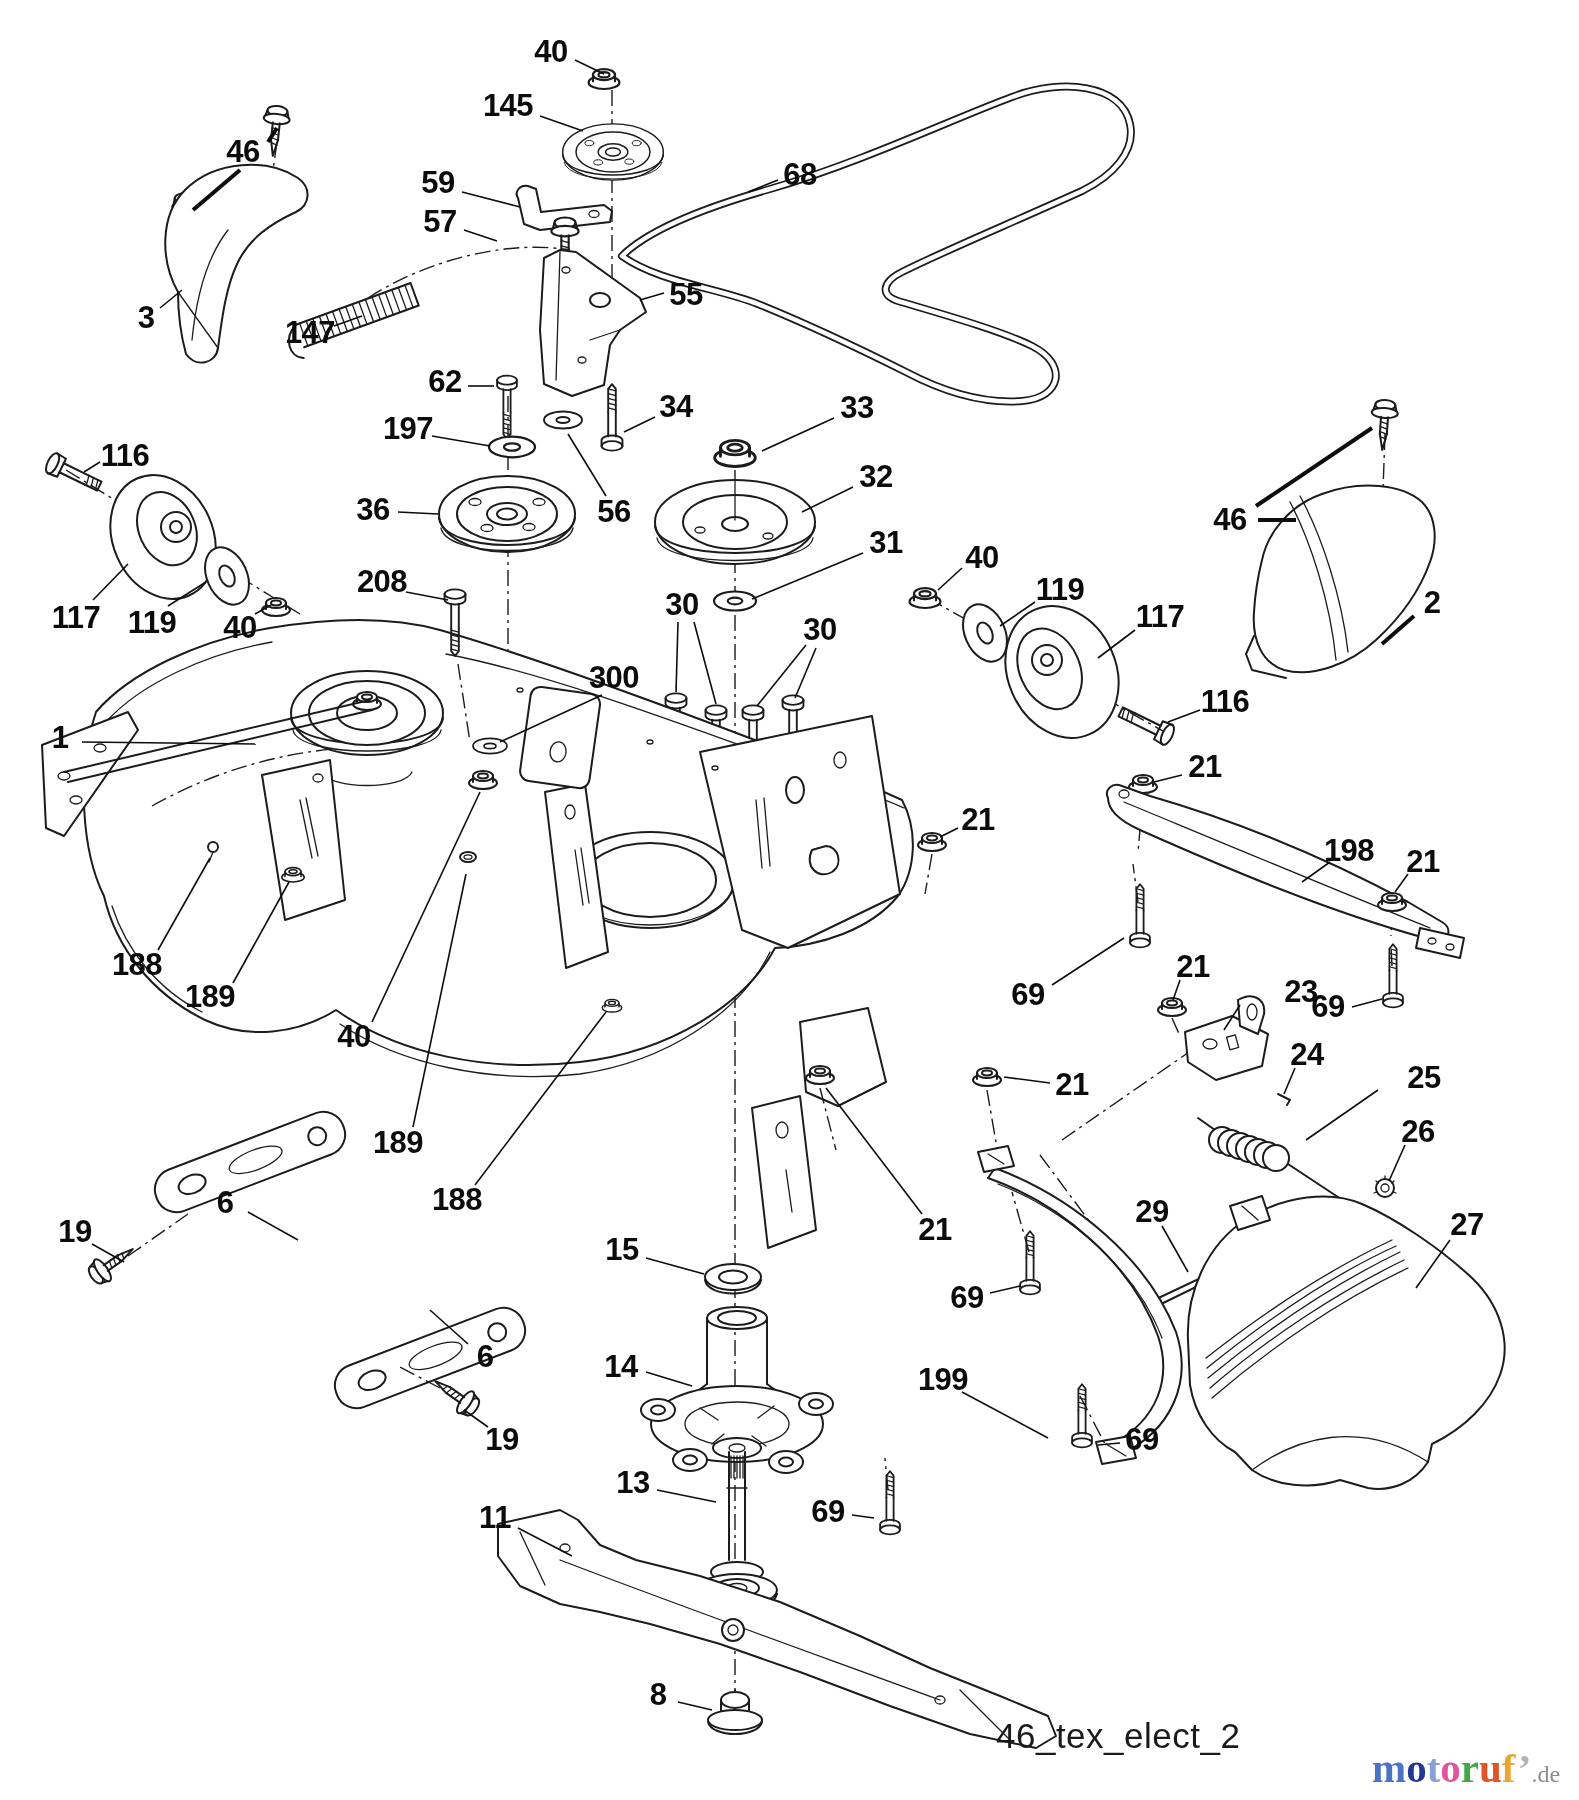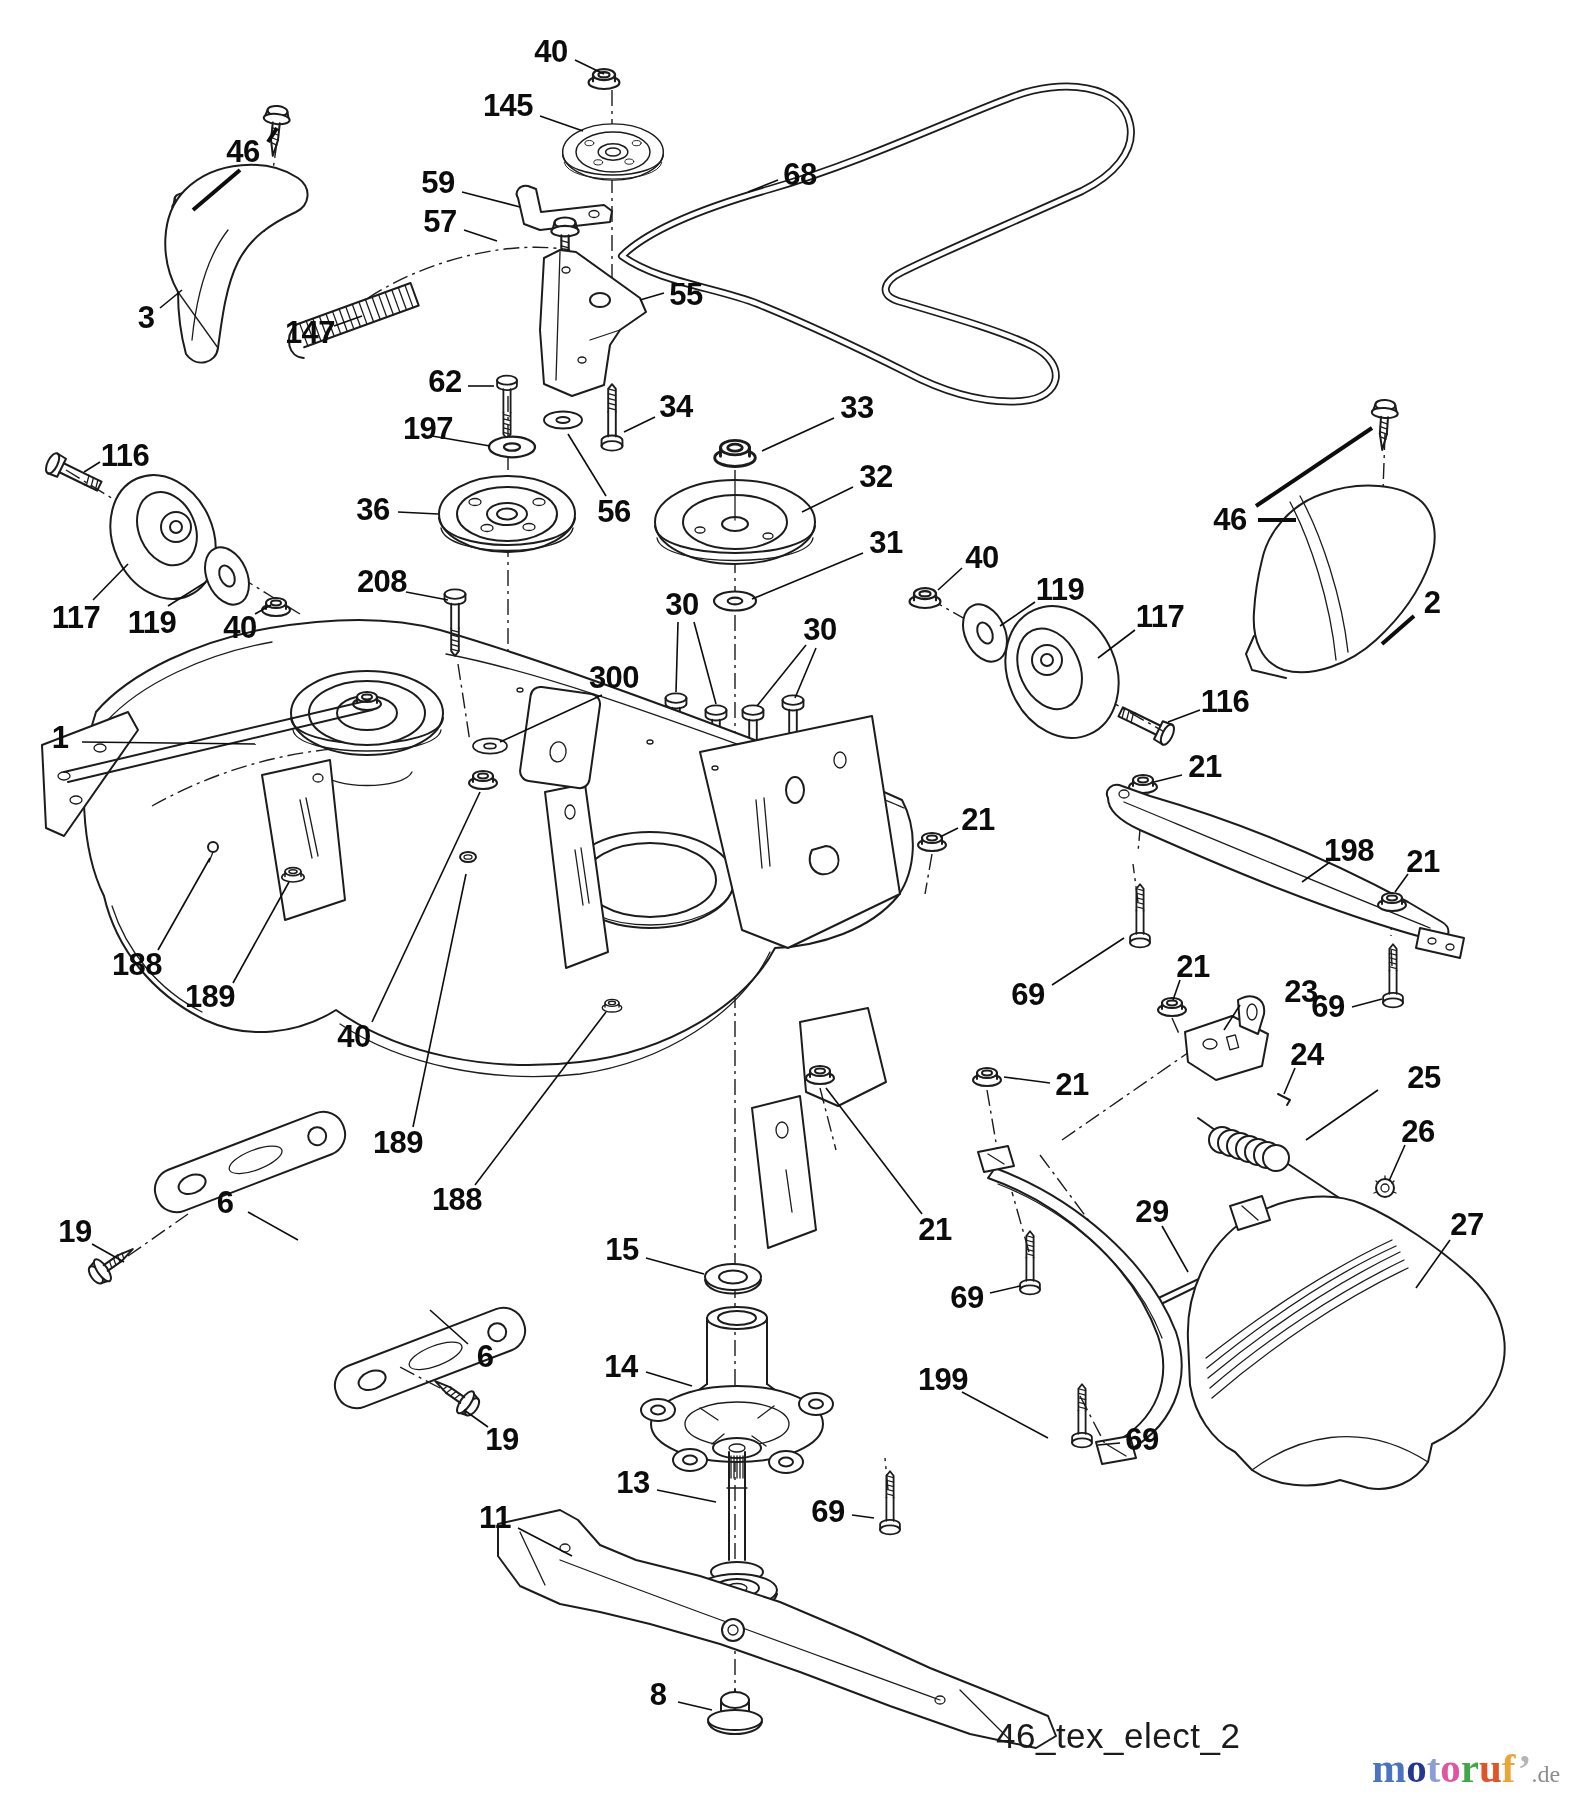--- a/index.html
+++ b/index.html
@@ -487,21 +487,21 @@
       <div class="callout" style="left: 551px; top: 52px;">40</div>
       <div class="callout" style="left: 508px; top: 106px;">145</div>
       <div class="callout" style="left: 243px; top: 152px;">46</div>
       <div class="callout" style="left: 438px; top: 183px;">59</div>
       <div class="callout" style="left: 440px; top: 222px;">57</div>
       <div class="callout" style="left: 686px; top: 295px;">55</div>
       <div class="callout" style="left: 800px; top: 175px;">68</div>
       <div class="callout" style="left: 146px; top: 318px;">3</div>
       <div class="callout" style="left: 310px; top: 333px;">147</div>
       <div class="callout" style="left: 445px; top: 382px;">62</div>
-      <div class="callout" style="left: 428px; top: 429px;">197</div>
+      <div class="callout" style="left: 408px; top: 429px;">197</div>
       <div class="callout" style="left: 676px; top: 407px; text-align: center;">34</div>
       <div class="callout" style="left: 373px; top: 510px;">36</div>
       <div class="callout" style="left: 614px; top: 512px;">56</div>
       <div class="callout" style="left: 857px; top: 408px;">33</div>
       <div class="callout" style="left: 876px; top: 477px;">32</div>
       <div class="callout" style="left: 886px; top: 543px;">31</div>
       <div class="callout" style="left: 982px; top: 558px;">40</div>
       <div class="callout" style="left: 382px; top: 582px;">208</div>
       <div class="callout" style="left: 682px; top: 605px;">30</div>
       <div class="callout" style="left: 820px; top: 630px;">30</div>

